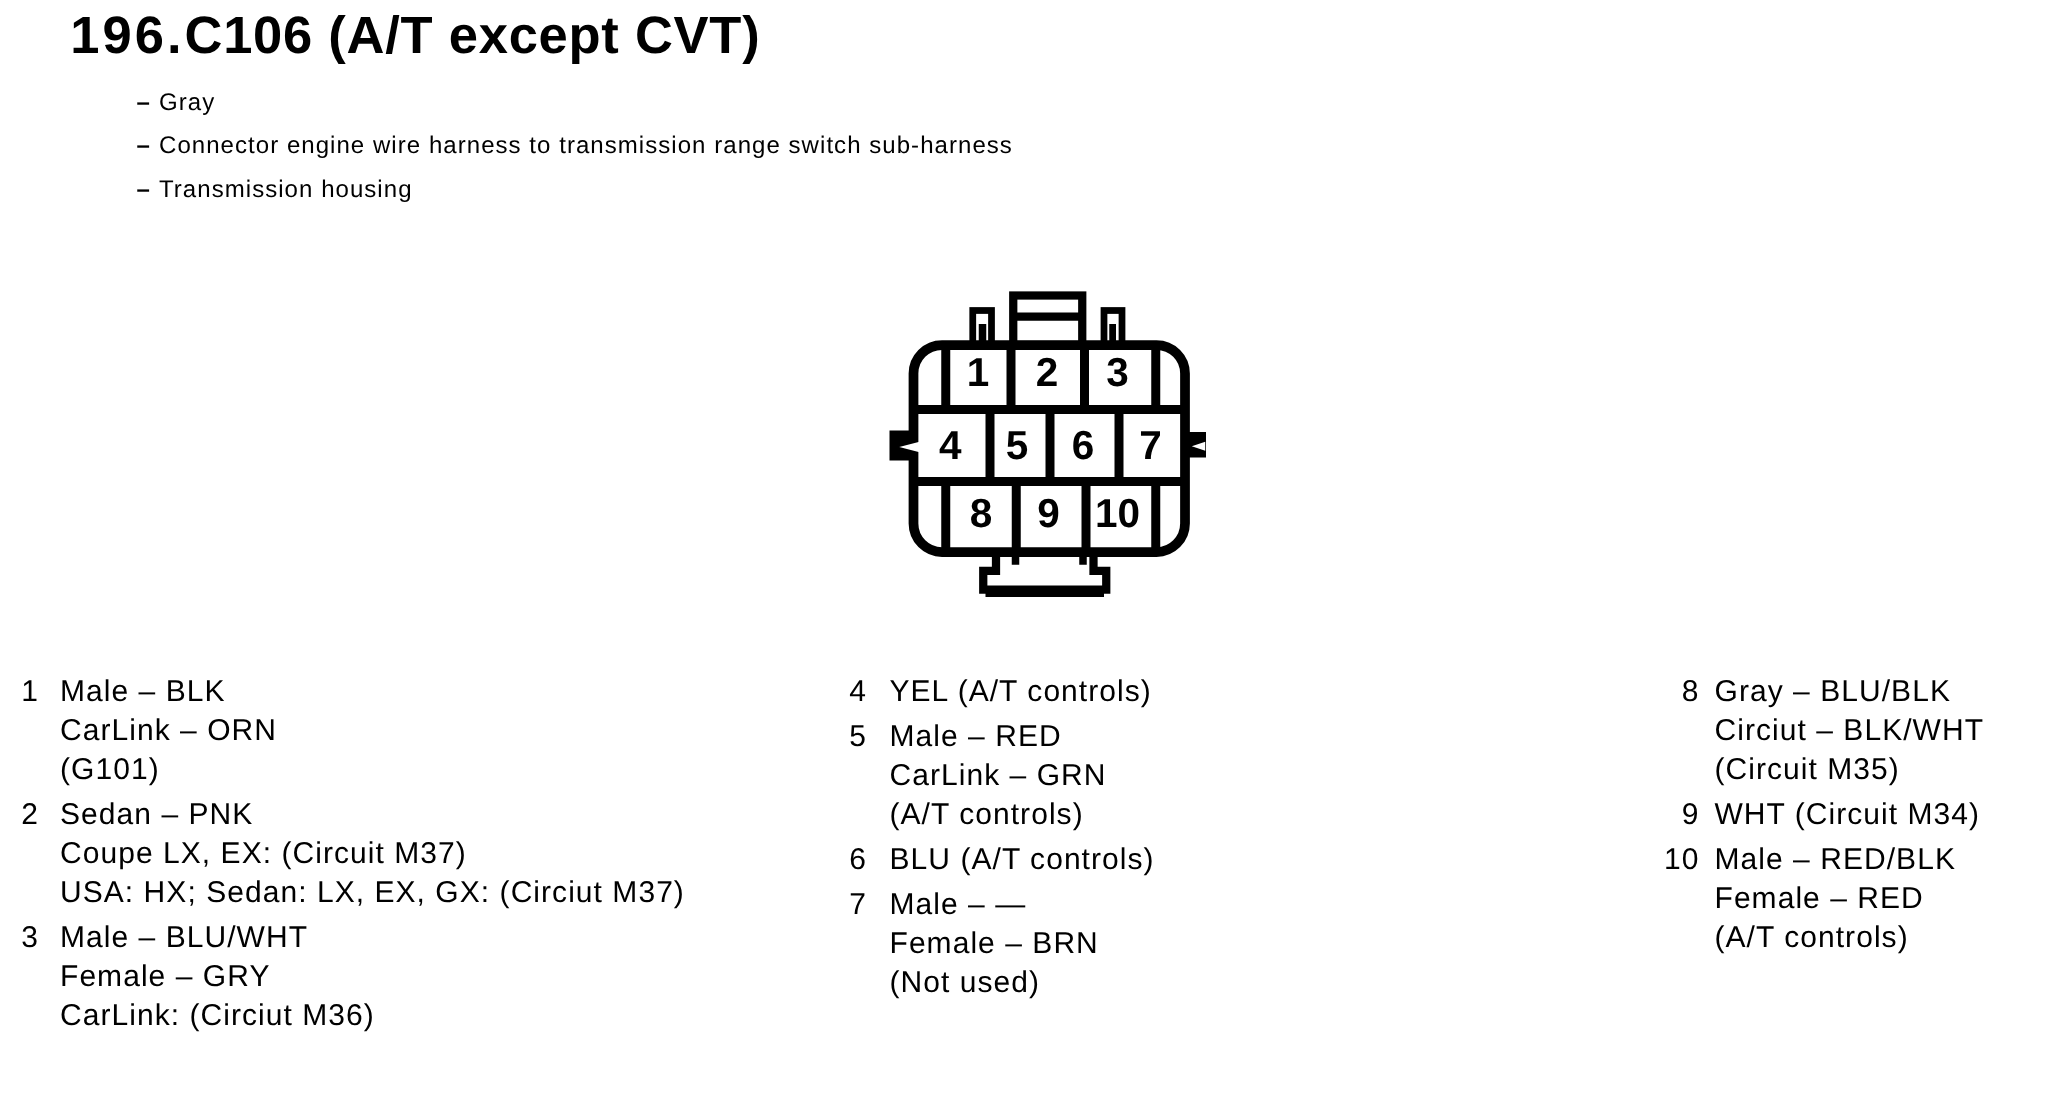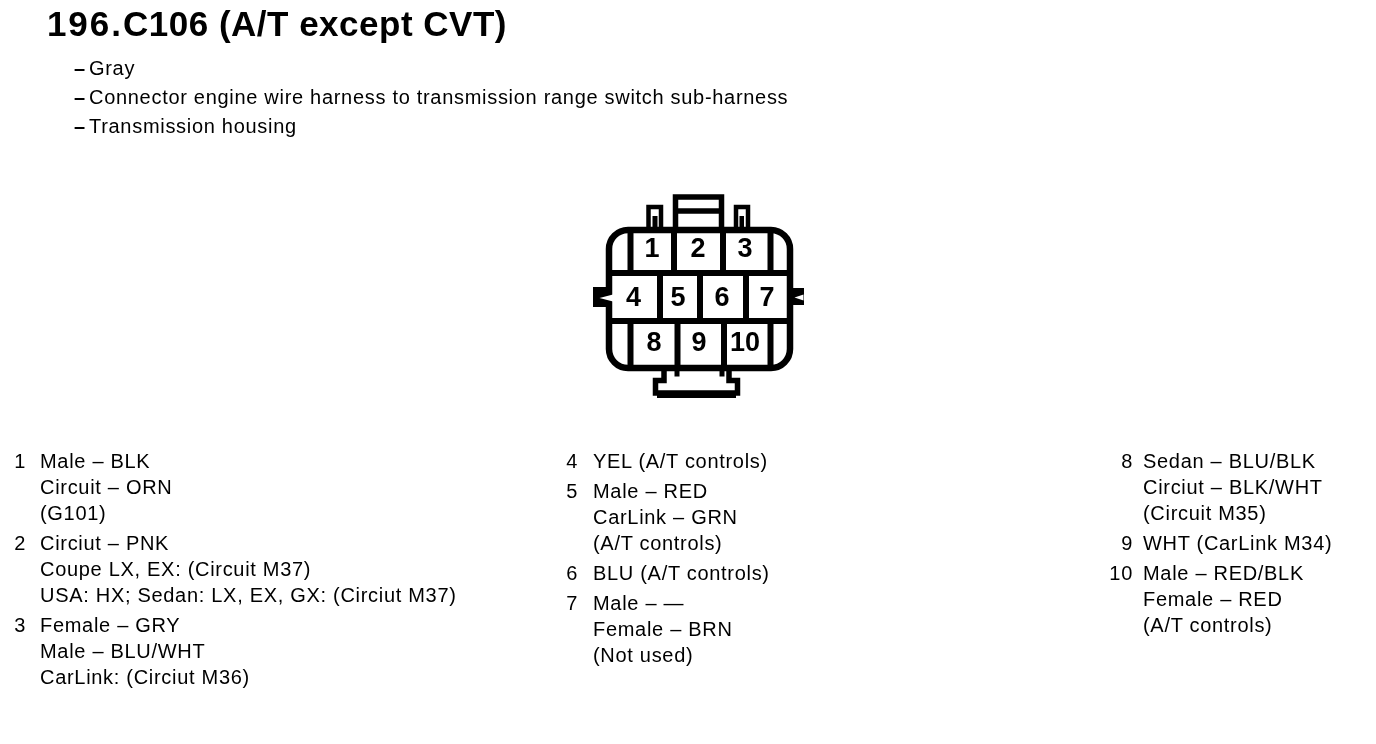--- a/index.html
+++ b/index.html
@@ -18,23 +18,23 @@
     left: 6px; top: 5px;
     font-size: 35px; font-weight: bold;
     line-height: 38px; letter-spacing: 0.5px;
     white-space: nowrap;
     text-align: right;
   }
   #heading .sec-num { display: inline-block; width: 117px; letter-spacing: 2px; }
 
   
   #notes {
-    left: 74px; top: 54px;
+    left: 91px; top: 54px;
     list-style: none; margin: 0; padding: 0;
-    font-size: 20px; line-height: 29px; letter-spacing: 0.7px;
+    font-size: 16px; line-height: 29px; letter-spacing: 0.7px;
     white-space: nowrap;
   }
   #notes .dash { display: inline-block; width: 15px; font-weight: bold; }
 
   
   #connector { left: 588px; top: 192px; }
   #connector text {
     font-family: "Liberation Sans", "DejaVu Sans", sans-serif;
     font-size: 27px; font-weight: bold;
   }
@@ -116,37 +116,37 @@
     <text x="699" y="342" dominant-baseline="central">9</text>
     <text x="745" y="342" dominant-baseline="central">10</text>
   </g>
 </svg>
 
 <div id="col1" class="abs pin-col">
   <div class="pin-entry">
     <div class="pin-num">1</div>
     <div class="pin-lines">
       <div>Male – BLK</div>
-      <div>Circuit – ORN</div>
+      <div>CarLink – ORN</div>
       <div>(G101)</div>
     </div>
   </div>
   <div class="pin-entry">
     <div class="pin-num">2</div>
     <div class="pin-lines">
-      <div>Circiut – PNK</div>
+      <div>Sedan – PNK</div>
       <div>Coupe LX, EX: (Circuit M37)</div>
       <div>USA: HX; Sedan: LX, EX, GX: (Circiut M37)</div>
     </div>
   </div>
   <div class="pin-entry">
     <div class="pin-num">3</div>
     <div class="pin-lines">
+      <div>Male – BLU/WHT</div>
       <div>Female – GRY</div>
-      <div>Male – BLU/WHT</div>
       <div>CarLink: (Circiut M36)</div>
     </div>
   </div>
 </div>
 
 <div id="col2" class="abs pin-col">
   <div class="pin-entry">
     <div class="pin-num">4</div>
     <div class="pin-lines">
       <div>YEL (A/T controls)</div>
@@ -173,29 +173,29 @@
       <div>Female – BRN</div>
       <div>(Not used)</div>
     </div>
   </div>
 </div>
 
 <div id="col3" class="abs pin-col">
   <div class="pin-entry">
     <div class="pin-num">8</div>
     <div class="pin-lines">
-      <div>Sedan – BLU/BLK</div>
+      <div>Gray – BLU/BLK</div>
       <div>Circiut – BLK/WHT</div>
       <div>(Circuit M35)</div>
     </div>
   </div>
   <div class="pin-entry">
     <div class="pin-num">9</div>
     <div class="pin-lines">
-      <div>WHT (CarLink M34)</div>
+      <div>WHT (Circuit M34)</div>
     </div>
   </div>
   <div class="pin-entry">
     <div class="pin-num">10</div>
     <div class="pin-lines">
       <div>Male – RED/BLK</div>
       <div>Female – RED</div>
       <div>(A/T controls)</div>
     </div>
   </div>

